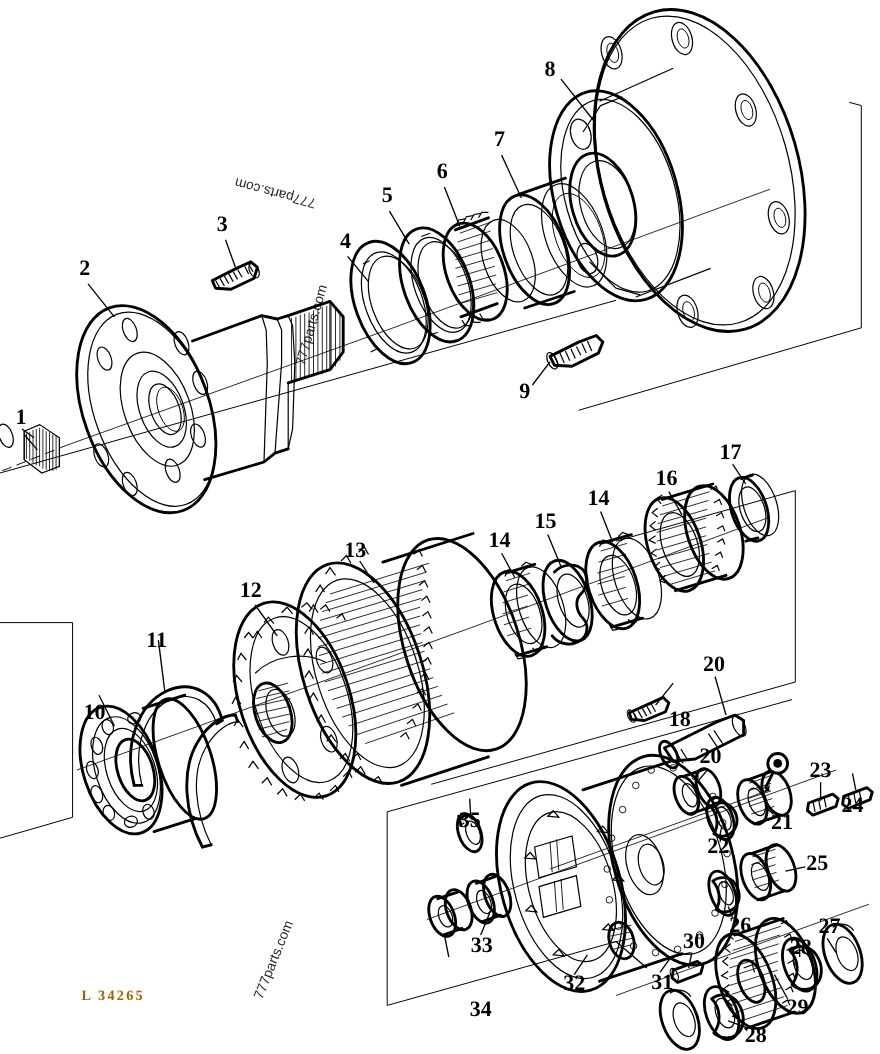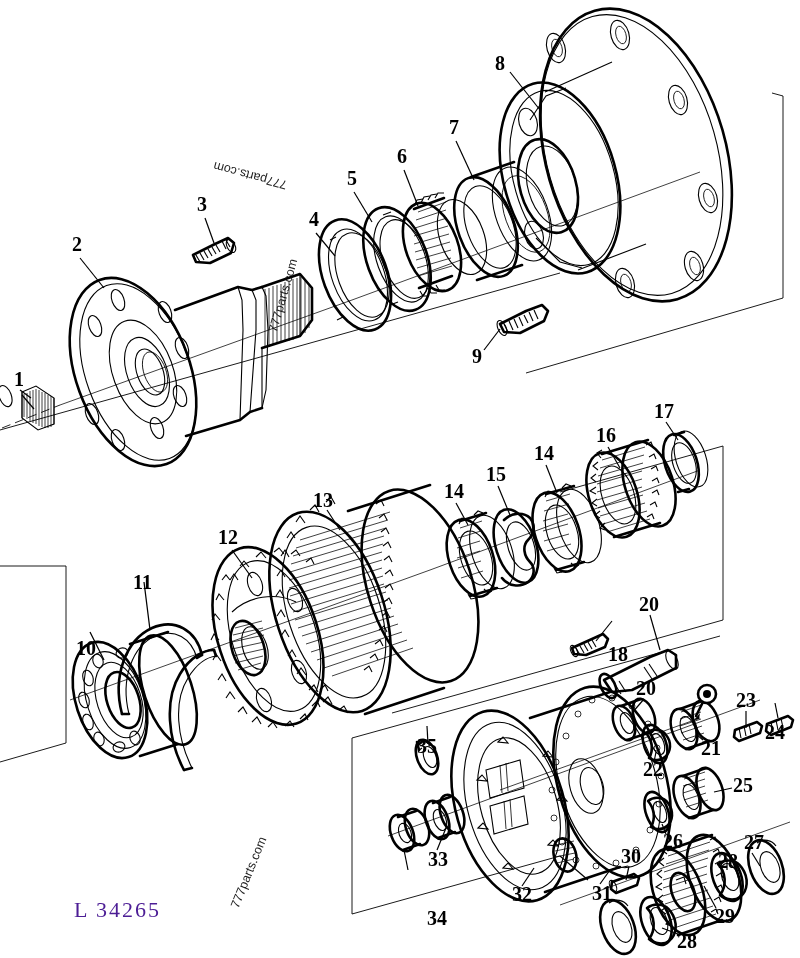--- a/index.html
+++ b/index.html
@@ -18,24 +18,24 @@
     font-size:20px;
     font-weight:700;
     color:#000;
     line-height:1;
     white-space:nowrap;
     user-select:none;
   }
   .figlabel{
     position:absolute;
     font-family:"Liberation Serif", serif;
-    font-size:22px;
+    font-size:13px;
     letter-spacing:2px;
-    font-weight:400;
-    color:#4c1d95;
+    font-weight:700;
+    color:#a16207;
   }
   .wm{
     position:absolute;
     font-family:"Liberation Sans", sans-serif;
     font-size:12.5px;
     color:#0d0d0d;
     white-space:nowrap;
     user-select:none;
     opacity:.92;
   }

